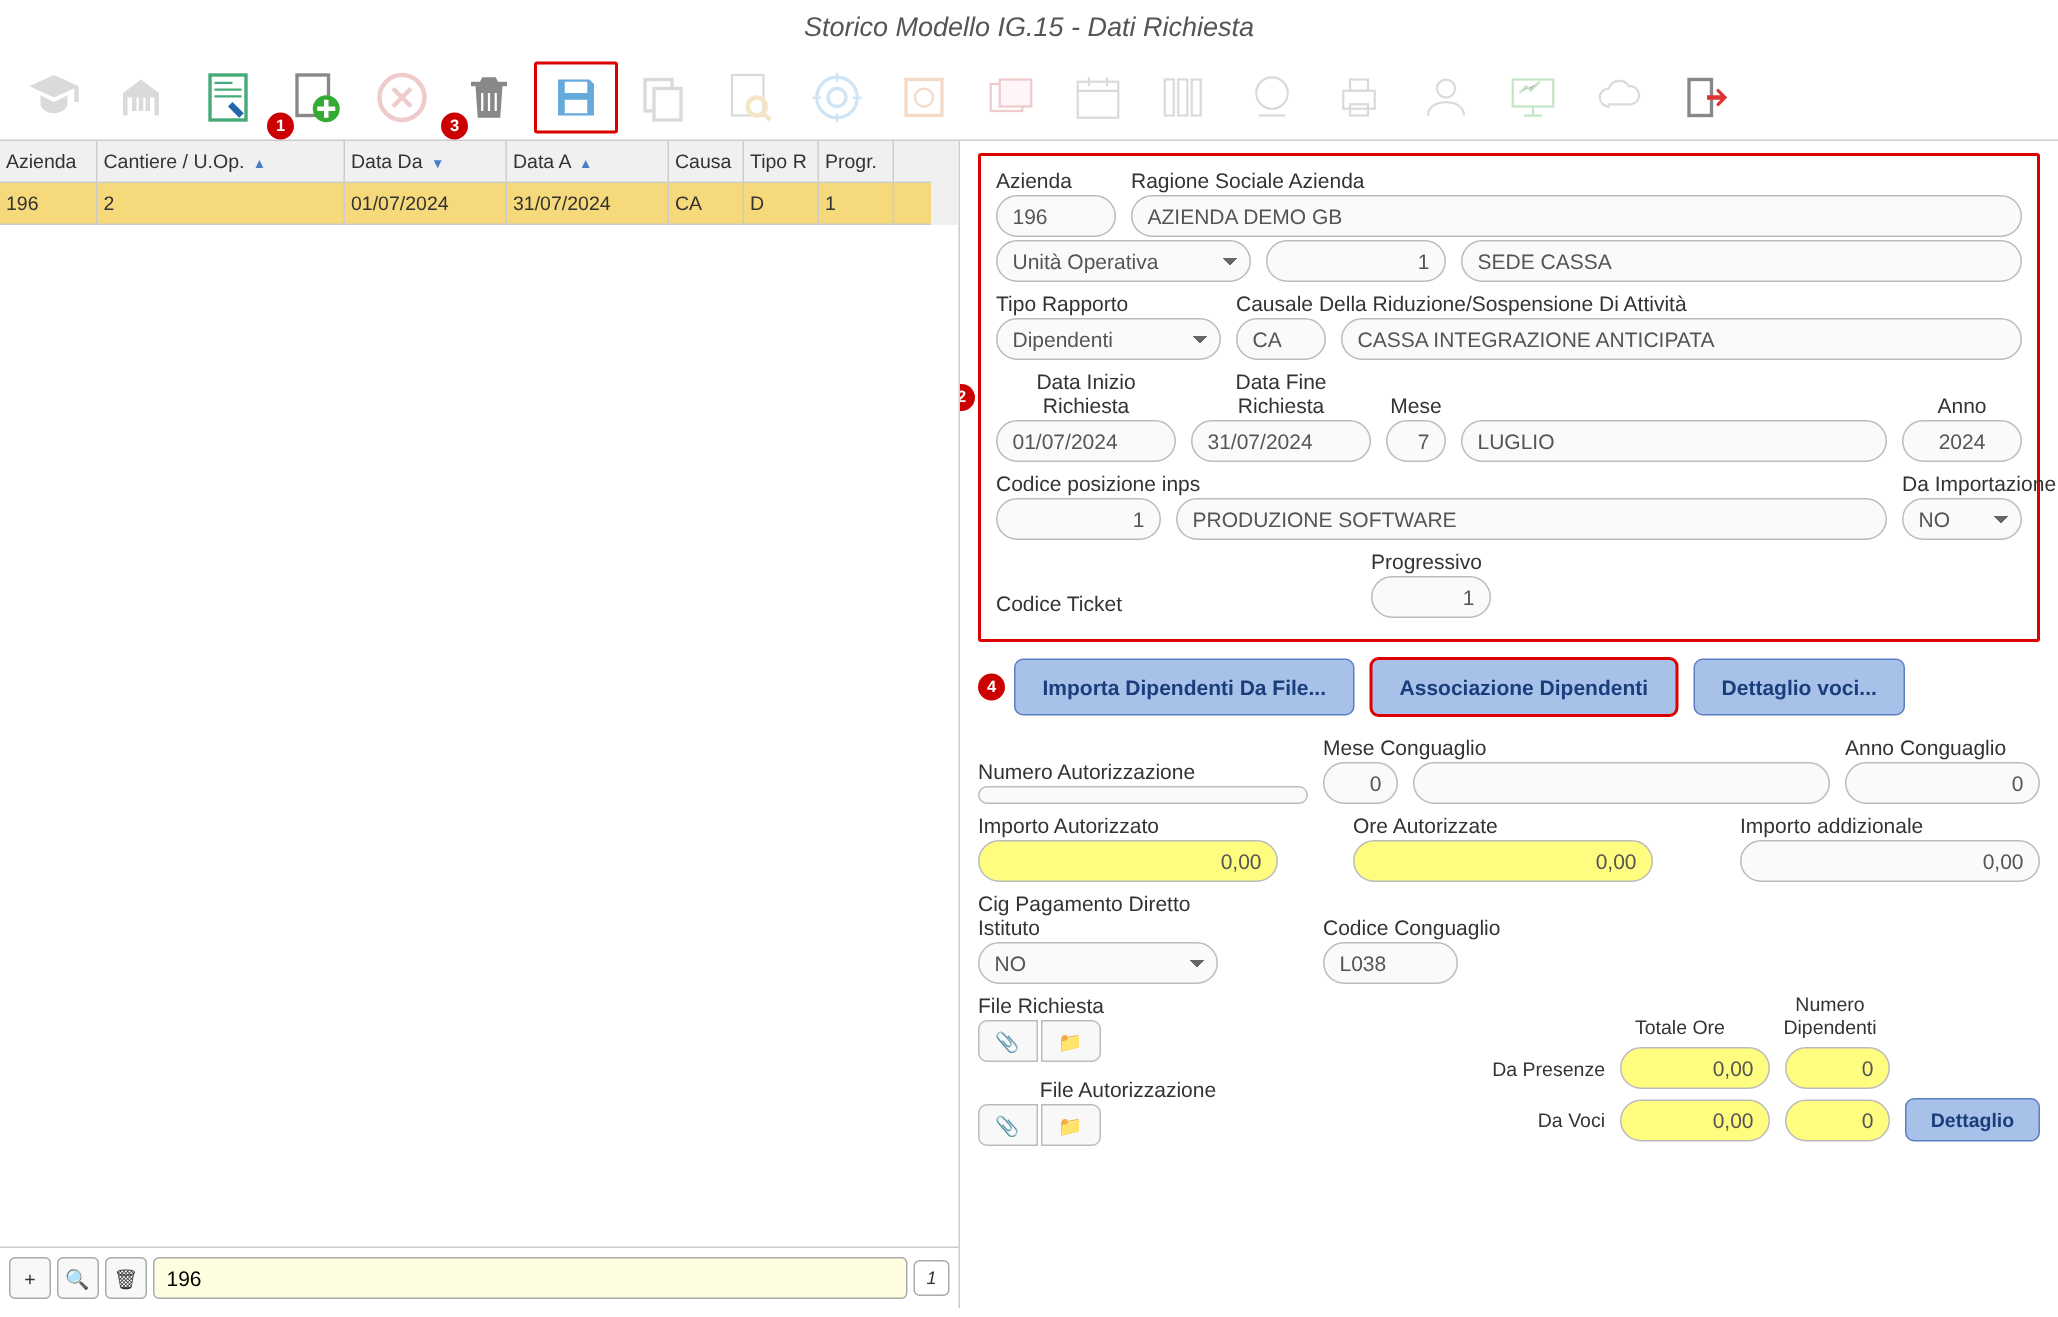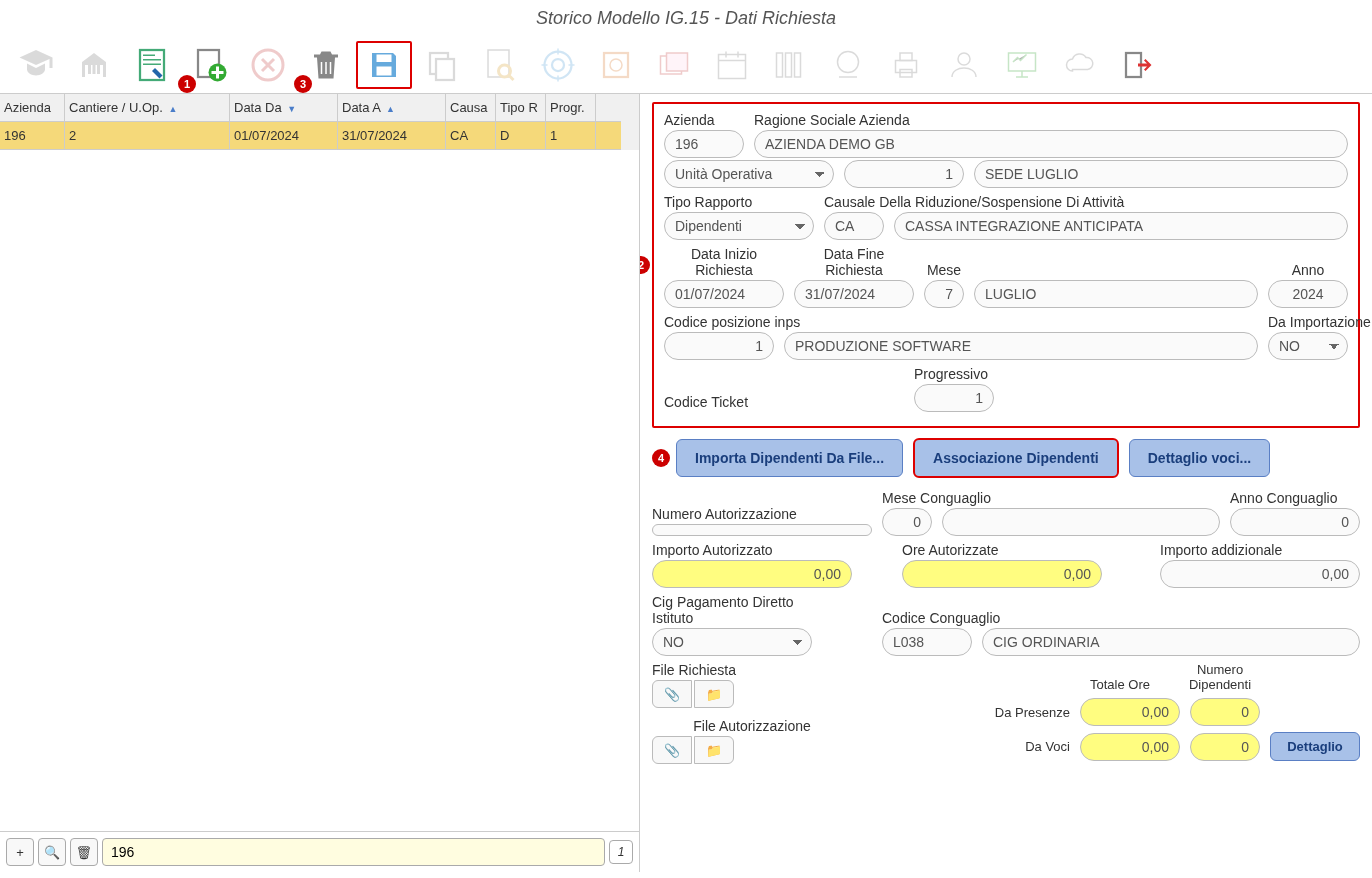--- a/index.html
+++ b/index.html
@@ -230,21 +230,21 @@
           </div>
       </div>
       <div class="form-row" style="margin-top:-4px;">
         <div class="form-group" style="width:170px;">
             <select class="field"><option>Unità Operativa</option></select>
           </div>
         <div class="form-group" style="width:120px;">
             <div class="field" style="text-align:right;">1</div>
           </div>
         <div class="form-group" style="flex:1;">
-            <div class="field">SEDE LUGLIO</div>
+            <div class="field">SEDE CASSA</div>
           </div>
       </div>
       <div class="form-row">
         <div class="form-group" style="width:150px;">
             <label>Tipo Rapporto</label>
             <select class="field"><option>Dipendenti</option></select>
           </div>
         <div class="form-group" style="width:60px;">
             <label style="white-space:nowrap;">Causale Della Riduzione/Sospensione Di Attività</label>
             <div class="field">CA</div>
@@ -346,21 +346,20 @@
       <div class="form-group" style="width:160px;">
           <label>Cig Pagamento Diretto Istituto</label>
           <select class="field"><option>NO</option></select>
         </div>
       <div class="form-group" style="width:90px;margin-left:60px;">
           <label style="white-space:nowrap;">Codice Conguaglio</label>
           <div class="field">L038</div>
         </div>
       <div class="form-group" style="flex:1;">
           <label>&nbsp;</label>
-          <div class="field">CIG ORDINARIA</div>
         </div>
     </div>
 
     <div class="form-row" style="align-items:flex-start;">
       <div class="form-group" style="width:200px;">
         <label>File Richiesta</label>
         <div class="file-btns">
           <div class="file-btn">📎</div>
           <div class="file-btn">📁</div>
         </div>

